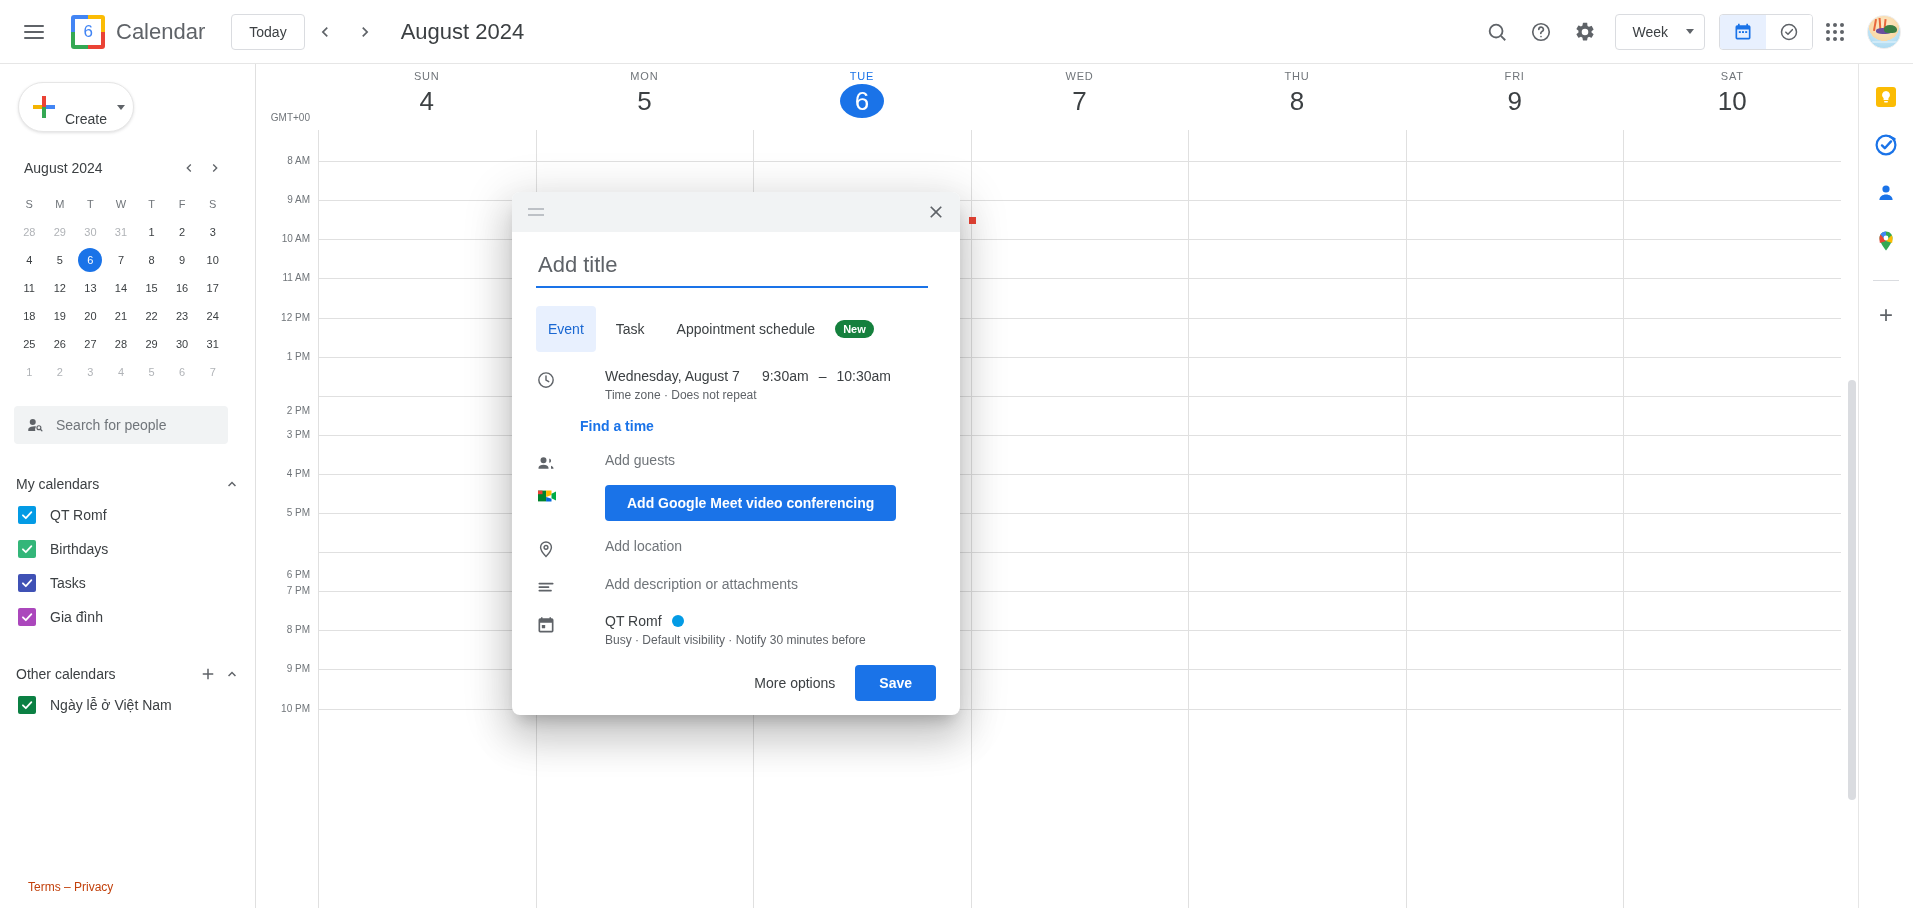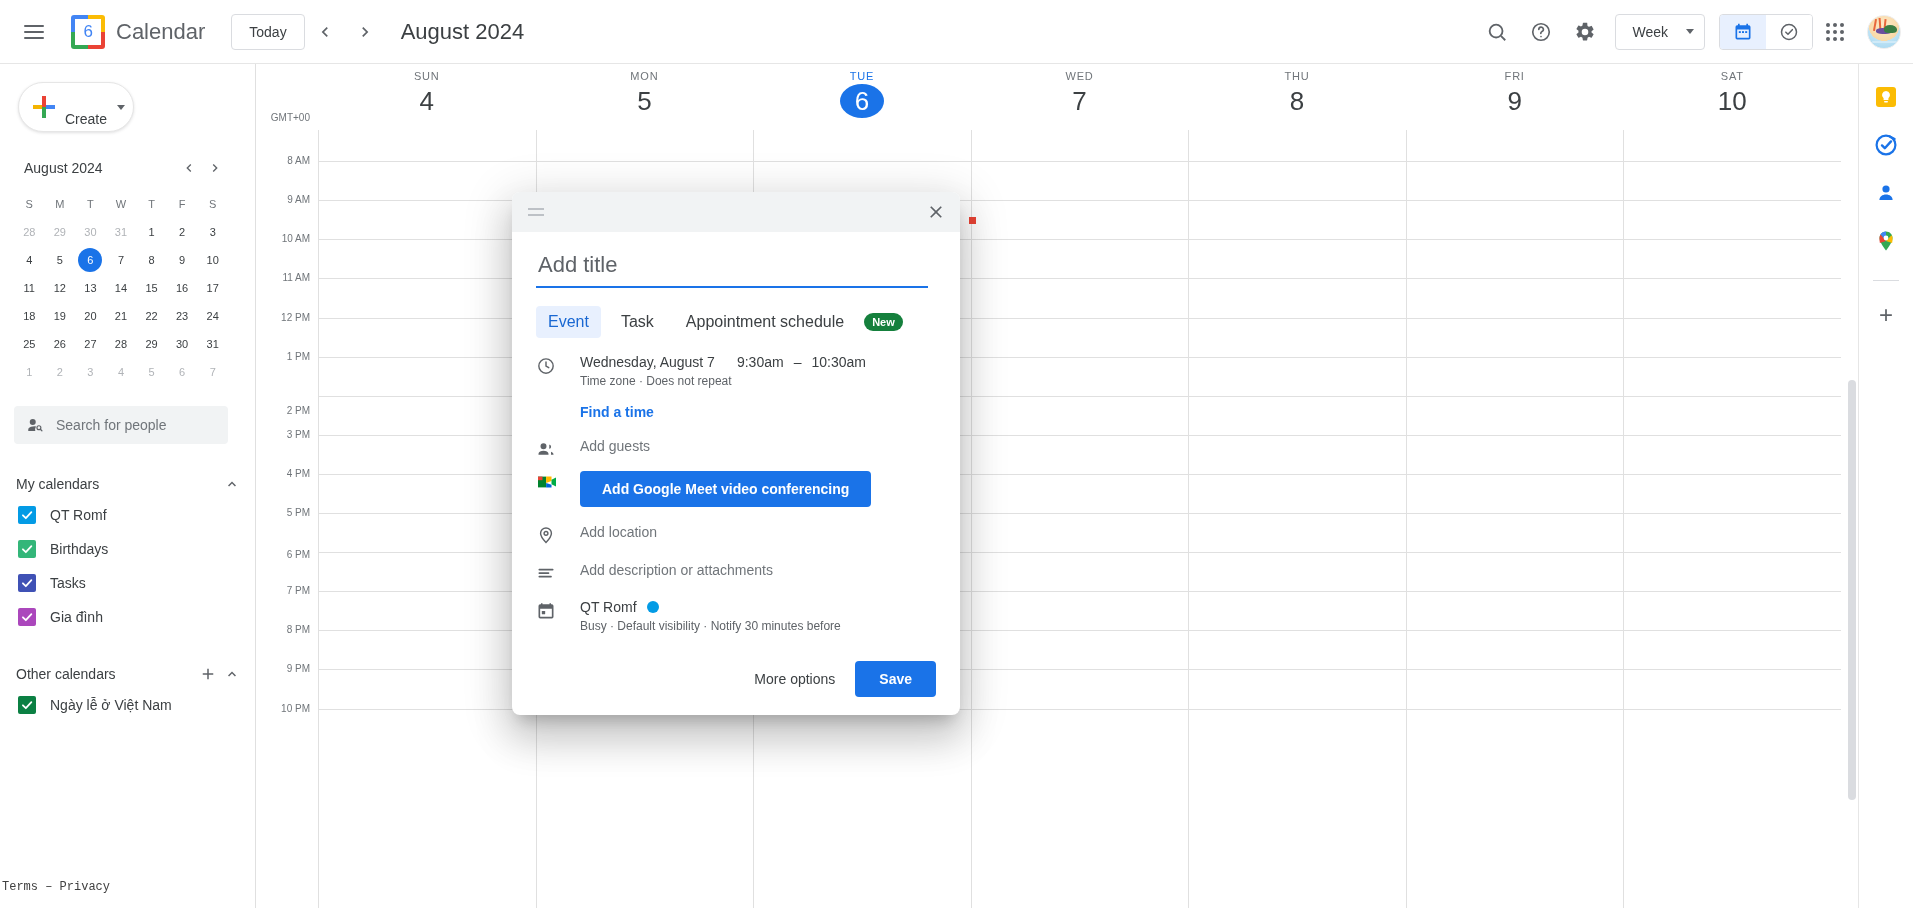--- a/index.html
+++ b/index.html
@@ -140,21 +140,21 @@
   .sec-head {
     margin: 26px 14px 0 16px; display:flex; align-items:center; height:28px; cursor:pointer;
   }
   .sec-head .t { font-size:14px; color:#3c4043; font-weight:500; }
   .sec-head .sp { margin-left:auto; display:flex; align-items:center; gap:6px;}
   .cal-item { display:flex; align-items:center; height:34px; padding-left:18px; gap:14px; cursor:pointer;}
   .cbx { width:18px;height:18px;border-radius:2px; display:flex;align-items:center;justify-content:center; flex:0 0 18px;}
   .cbx svg { display:block; }
   .cal-name { font-size:14px; color:#3c4043; }
 
-  .terms { position:absolute; left:2px; bottom:14px; font-size:12px; color:#404040; cursor:pointer;font-family:Liberation Mono, monospace;}
+  .terms { position:absolute; left:28px; bottom:14px; font-size:12px; color:#c2410c; cursor:pointer;}
 
   
   .gridarea {
     position:absolute; left:255px; top:64px; width:1603px; height:844px;
     background:#fff; overflow:hidden; border-left:1px solid #e0e0e0;
   }
   .dayheader { position:absolute; left:0; top:0; width:1603px; height:66px; background:#fff; }
   .gutter-label {
     position:absolute; left:0; top:48px; width:62px; text-align:right; padding-right:8px;
     font-size:10px; color:#70757a;
@@ -223,30 +223,30 @@
   }
   .dlg-body { padding: 16px 24px 0 24px; flex:1 1 auto; position:relative; }
   .title-input {
     width:392px; height:40px; border:none; border-bottom:2px solid #1a73e8; outline:none;
     font-size:22px; color:#3c4043; background:transparent; padding:0 0 4px 2px;
     font-family:"Liberation Sans", sans-serif;
   }
   .title-input::placeholder { color:#5f6368; opacity:1; }
   .tabs { display:flex; align-items:center; margin-top:18px; gap:0; }
   .tab {
-    font-size:16px; color:#3c4043; padding:7px 12px; border-radius:4px; cursor:pointer;
+    font-size:14px; color:#3c4043; padding:15px 12px; border-radius:4px; cursor:pointer;
   }
   .tab.active { background:#e8f0fe; color:#1967d2; font-weight:500; }
   .tab + .tab { margin-left:8px; }
   .new-badge {
     background:#15803d; color:#fff; font-size:11px; font-weight:bold; padding:3px 8px;
     border-radius:9px; margin-left:8px;
   }
 
-  .row { display:flex; margin-top:16px; }
+  .row { display:flex; margin-top:16px;gap:25px; }
   .row .ic { width:44px; flex:0 0 44px; display:flex; justify-content:flex-start; padding-top:2px; color:#5f6368;}
   .row .body { flex:1 1 auto; }
   .line1 { font-size:14px; color:#3c4043; display:flex; gap:0; align-items:baseline;}
   .line1 .dt { cursor:pointer; }
   .line1 .tm { margin-left:22px; cursor:pointer;}
   .line1 .dash { margin:0 10px; }
   .line2 { font-size:12px; color:#5f6368; margin-top:4px; }
   .find-time { font-size:14px; color:#1a73e8; font-weight:bold; margin:16px 0 0 44px; cursor:pointer; display:inline-block;}
   .placeholder-txt { font-size:14px; color:#70757a; cursor:text; }
   .meet-btn {
@@ -652,21 +652,21 @@
           <div class="tlabel" style="top: 31.1px;">8 AM</div>
           <div class="tlabel" style="top: 70.2px;">9 AM</div>
           <div class="tlabel" style="top: 109.3px;">10 AM</div>
           <div class="tlabel" style="top: 148.4px;">11 AM</div>
           <div class="tlabel" style="top: 187.5px;">12 PM</div>
           <div class="tlabel" style="top: 226.6px;">1 PM</div>
           <div class="tlabel" style="top: 281px;">2 PM</div>
           <div class="tlabel" style="top: 304.8px;">3 PM</div>
           <div class="tlabel" style="top: 343.9px;">4 PM</div>
           <div class="tlabel" style="top: 383px;">5 PM</div>
-          <div class="tlabel" style="top: 425px; text-align: center;">6 PM</div>
+          <div class="tlabel" style="top: 445px; text-align: center;">6 PM</div>
           <div class="tlabel" style="top: 461.2px;">7 PM</div>
           <div class="tlabel" style="top: 500.3px;">8 PM</div>
           <div class="tlabel" style="top: 539.4px;">9 PM</div>
           <div class="tlabel" style="top: 578.5px;">10 PM</div>
         </div>
       <div id="hlines">
           <div class="hline" style="top: 31.1px;"></div>
           <div class="hline" style="top: 70.2px;"></div>
           <div class="hline" style="top: 109.3px;"></div>
           <div class="hline" style="top: 148.4px;"></div>

